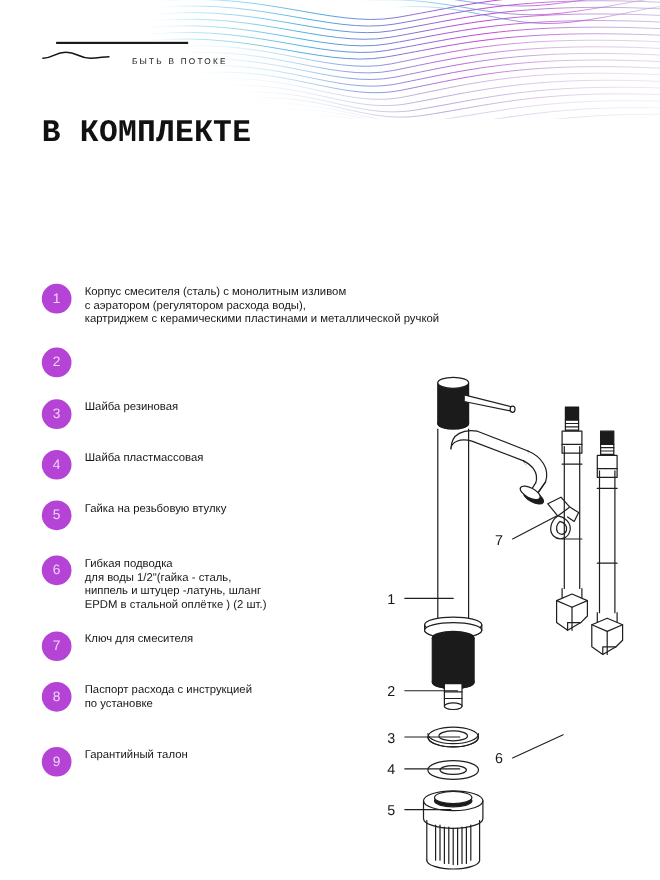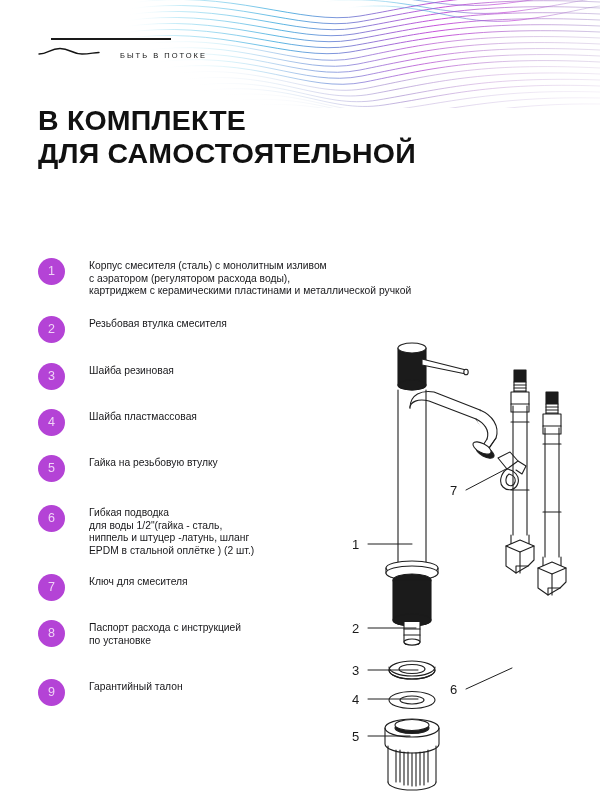--- a/index.html
+++ b/index.html
@@ -67,21 +67,21 @@
   }
 
   
   .headline {
     position: absolute;
     left: 38px;
     top: 104px;
     width: 470px;
   }
   .headline-line {
-    font-family: Liberation Sans, sans-serif;
+    font-family: Liberation Mono, monospace;
     font-size: 28.5px;
     font-weight: 700;
     color: #111111;
     line-height: 33px;
     letter-spacing: 0.2px;
     white-space: nowrap;
   }
 
   
   .legend {
@@ -111,21 +111,21 @@
   }
   .badge span {
     font-family: "Liberation Sans", sans-serif;
     font-size: 12.5px;
     color: #f0d4f7;
     line-height: 1;
     font-weight: 400;
     user-select: none;
   }
   .legend-text {
-    margin-left: 24px;
+    margin-left: 12px;
     font-family: "Liberation Sans", sans-serif;
     font-size: 10.3px;
     color: #17171a;
     line-height: 12.6px;
     white-space: pre-line;
     padding-top: 2px;
   }
 
   
   .drawing {
@@ -225,39 +225,37 @@
       <svg width="62" height="11" viewBox="0 0 62 11" xmlns="http://www.w3.org/2000/svg">
         <path d="M1,8 C10,8 12,2.5 22,2.5 C32,2.5 34,8 44,8 C52,8 56,6.5 61,6.5" fill="none" stroke="#141414" stroke-width="1.4" stroke-linecap="round"></path>
       </svg>
     </span>
     <span class="brand-tagline">БЫТЬ В ПОТОКЕ</span>
   </div>
 </div>
 
 <div class="headline">
   <div class="headline-line">В КОМПЛЕКТЕ</div>
-  <div class="headline-line">ДЛЯ  САМОСТОЯТЕЛЬНОЙ</div>
 </div>
 
 <div class="legend">
 
   <div class="legend-item" style="top:0px">
     <div class="badge" style="background: rgb(180, 67, 214);">
         <span style="color: rgb(240, 212, 247);">1</span>
       </div>
     <div class="legend-text">Корпус смесителя (сталь) с монолитным изливом
 с аэратором (регулятором расхода воды),
 картриджем с керамическими пластинами и металлической ручкой</div>
   </div>
 
   <div class="legend-item" style="top:58px">
     <div class="badge" style="background: rgb(180, 67, 214);">
         <span style="color: rgb(240, 212, 247);">2</span>
       </div>
-    <div class="legend-text">Резьбовая втулка смесителя</div>
   </div>
 
   <div class="legend-item" style="top:105px">
     <div class="badge" style="background: rgb(180, 67, 214);">
         <span style="color: rgb(240, 212, 247);">3</span>
       </div>
     <div class="legend-text">Шайба  резиновая</div>
   </div>
 
   <div class="legend-item" style="top:151px">

